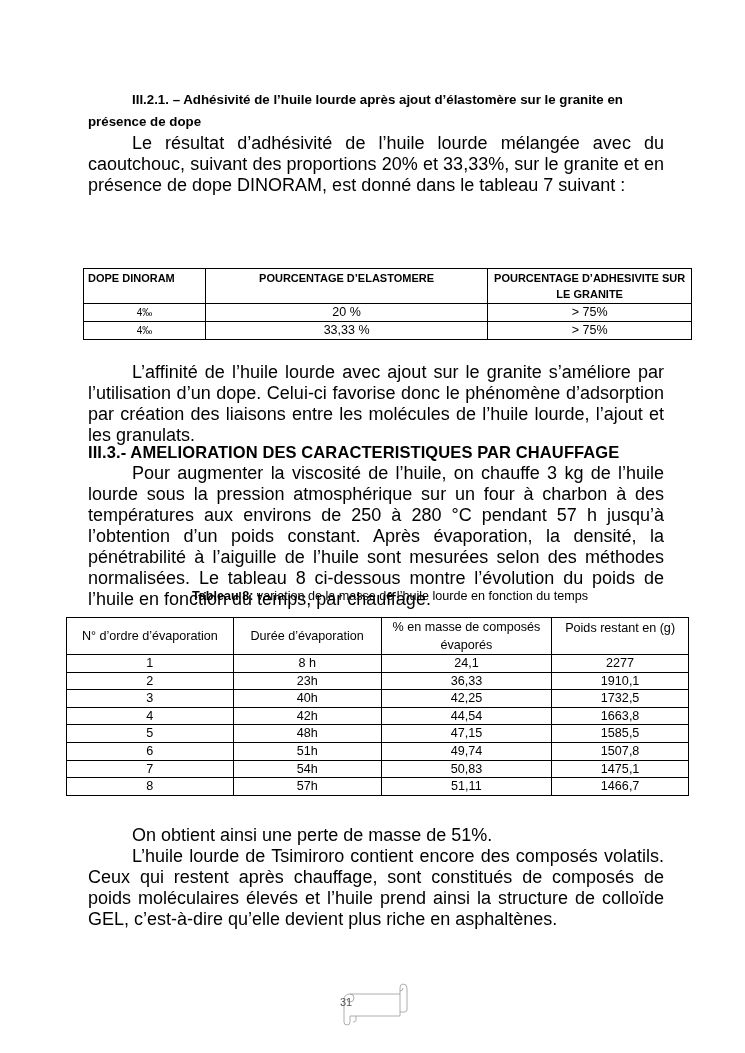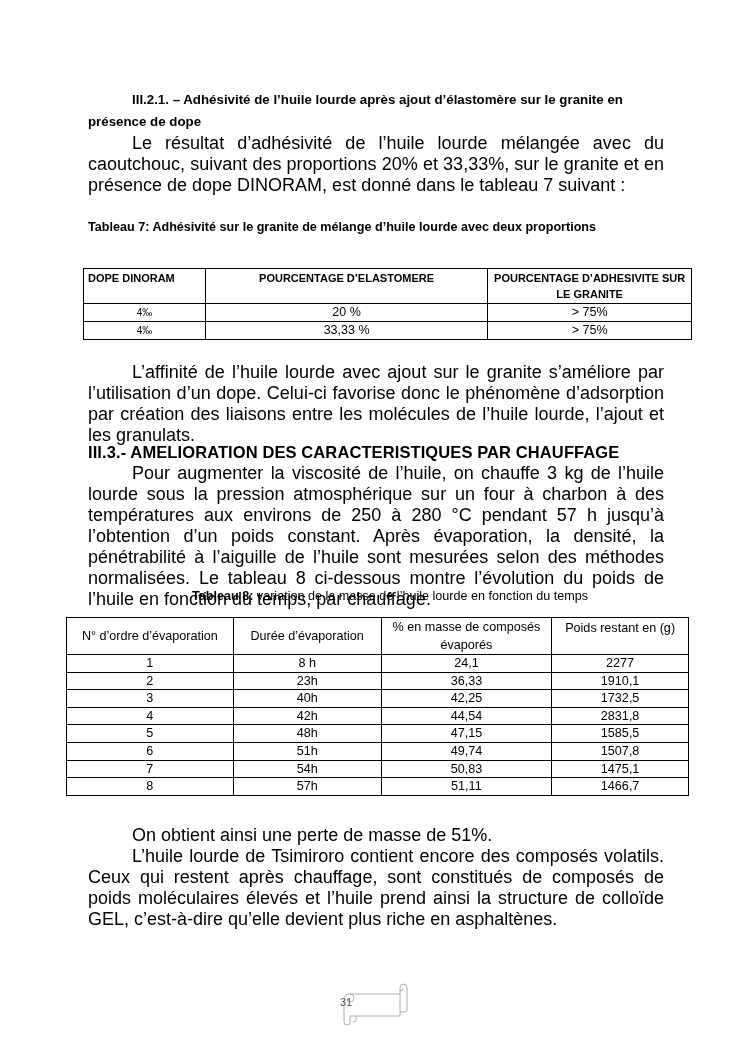--- a/index.html
+++ b/index.html
@@ -29,21 +29,20 @@
 
 <div class="page">
 
   <div class="abs" style="left:88px; top:89px; width:576px;">
     <p class="h1" style="text-indent:44px;">III.2.1. – Adhésivité de l’huile lourde après ajout d’élastomère sur le granite en</p>
     <p class="h1">présence de dope</p>
     <p class="p indent">Le résultat d’adhésivité de l’huile lourde mélangée avec du caoutchouc, suivant des proportions  20% et 33,33%, sur le granite et en présence de dope DINORAM, est donné dans le tableau 7 suivant :</p>
   </div>
 
   <div class="abs" style="left:88px; top:218px; width:600px;">
-    <p class="cap b">Tableau 7: Adhésivité sur le granite de mélange d’huile lourde avec deux proportions</p>
   </div>
 
   <table class="t7" style="left:83px; top:268px; width:609px;padding-left:48px;">
     <colgroup>
         <col style="width:122px">
         <col style="width:283px">
         <col style="width:204px">
       </colgroup>
     <tbody>
         <tr>
@@ -108,21 +107,21 @@
         <tr>
           <td>3</td>
           <td>40h</td>
           <td>42,25</td>
           <td>1732,5</td>
         </tr>
         <tr>
           <td>4</td>
           <td>42h</td>
           <td>44,54</td>
-          <td>2831,8</td>
+          <td>1663,8</td>
         </tr>
         <tr>
           <td>5</td>
           <td>48h</td>
           <td>47,15</td>
           <td>1585,5</td>
         </tr>
         <tr>
           <td>6</td>
           <td>51h</td>

